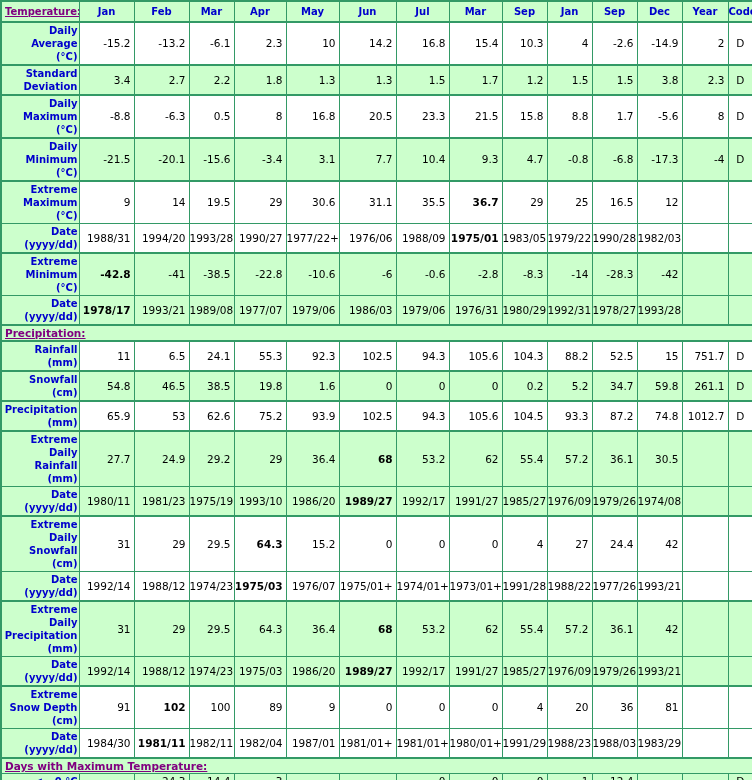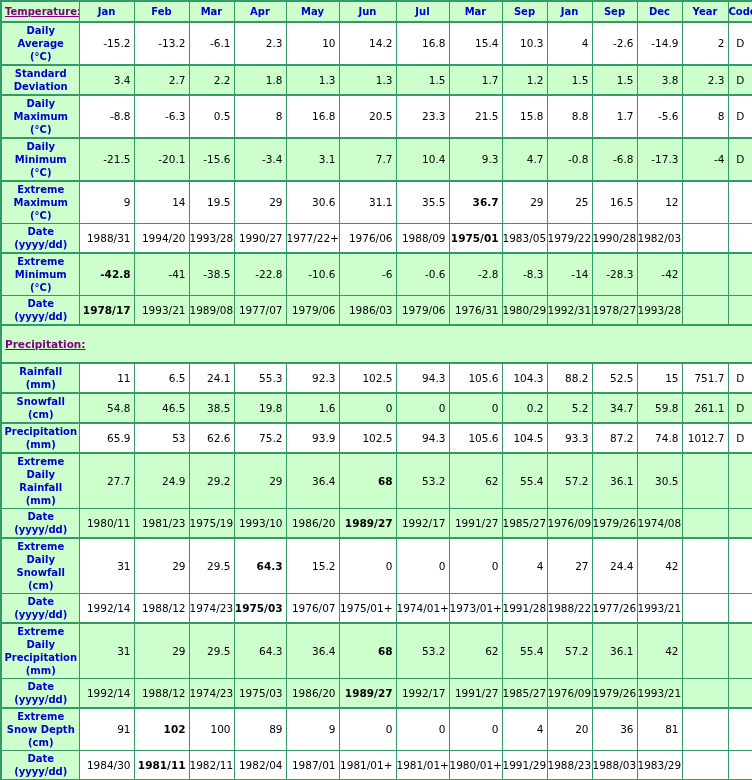--- a/index.html
+++ b/index.html
@@ -8,24 +8,24 @@
   html,body{margin:0;padding:0;background:#fff;}
   body{width:752px;font-family:"DejaVu Sans","Liberation Sans",sans-serif;}
   table{border-collapse:collapse;table-layout:fixed;width:752px;border:2px solid var(--border);}
   th,td{border:1px solid var(--border);vertical-align:middle;overflow:hidden;}
   tr.grp>th, tr.grp>td{border-top-width:2px;}
   tr.w>td{background:var(--white);}
   tr.g>td{background:var(--green);}
   thead th{background:var(--green);color:var(--blue);font-weight:bold;font-size:10px;padding:3px 0;line-height:13px;}
   thead th.corner{color:var(--purple);text-align:left;padding-left:3px;}
   thead th.corner span{text-decoration:underline;}
-  th.rowlabel{background:var(--green);color:var(--blue);font-weight:bold;font-size:10px;text-align:center;padding:1px 1px 1px 2px;line-height:13px;white-space:pre-line;}
+  th.rowlabel{background:var(--green);color:var(--blue);font-weight:bold;font-size:10px;text-align:right;padding:1px 1px 1px 2px;line-height:13px;white-space:pre-line;}
   td.num{color:var(--text);font-size:10.5px;text-align:right;padding:1px 3px 1px 0;line-height:13px;white-space:nowrap;}
   td.code{text-align:center;padding:1px 0;}
-  td.section{background:var(--green);padding:11px 3px;font-size:10.5px;line-height:14px;margin-left:12px;}
+  td.section{background:var(--green);padding:0 3px;font-size:10.5px;line-height:14px;margin-left:12px;}
   td.section span{color:var(--purple);font-weight:bold;text-decoration:underline;font-size:10.5px;}
   .b{font-weight:bold;}
 </style>
 </head>
 <body>
 
 <table id="tbl">
   <colgroup id="cols">
       <col style="width: 78px;">
       <col style="width: 55px;">
@@ -407,20 +407,23 @@
         <td class="num">1981/01+</td>
         <td class="num">1981/01+</td>
         <td class="num">1980/01+</td>
         <td class="num">1991/29</td>
         <td class="num">1988/23</td>
         <td class="num">1988/03</td>
         <td class="num">1983/29</td>
         <td class="num"></td>
         <td class="num code"></td>
       </tr>
+      <tr class="g grp">
+        <td colspan="15" class="section"><span>Days with Maximum Temperature:</span></td>
+      </tr>
       <tr class="g">
         <th class="rowlabel">&lt;= 0 °C</th>
         <td class="num"></td>
         <td class="num">24.3</td>
         <td class="num">14.4</td>
         <td class="num">3</td>
         <td class="num"></td>
         <td class="num"></td>
         <td class="num">0</td>
         <td class="num">0</td>

